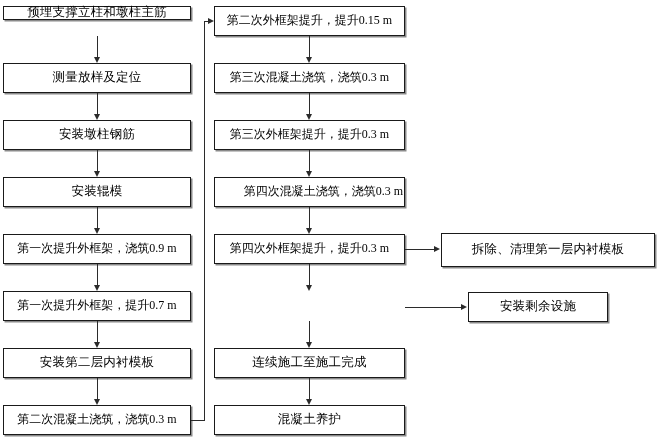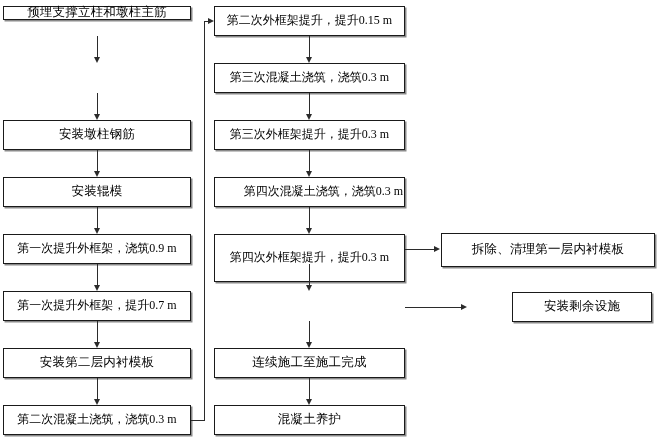--- a/index.html
+++ b/index.html
@@ -61,20 +61,21 @@
     border-left: 6px solid #2b2b2b;
   }
 </style>
 </head>
 <body>
 
 <div id="canvas">
 
   <div class="node" style="left:3px;  top:6px;   width:188px; height:14px;">预埋支撑立柱和墩柱主筋</div>
 
+  <div class="node" style="left:3px;  top:63px;  width:188px; height:30px;">测量放样及定位</div>
 
   <div class="node" style="left:3px;  top:120px; width:188px; height:30px;">安装墩柱钢筋</div>
 
   <div class="node" style="left:3px;  top:177px; width:188px; height:30px;">安装辊模</div>
 
   <div class="node tight" style="left:3px;  top:234px; width:188px; height:30px;">第一次提升外框架，浇筑0.9 m</div>
 
   <div class="node tight" style="left:3px;  top:291px; width:188px; height:30px;">第一次提升外框架，提升0.7 m</div>
 
   <div class="node" style="left:3px;  top:348px; width:188px; height:30px;">安装第二层内衬模板</div>
@@ -82,30 +83,30 @@
   <div class="node tight" style="left:3px;  top:405px; width:188px; height:30px;">第二次混凝土浇筑，浇筑0.3 m</div>
 
   <div class="node tight" style="left:214px; top:6px;   width:191px; height:30px;">第二次外框架提升，提升0.15 m</div>
 
   <div class="node tight" style="left:214px; top:63px;  width:191px; height:30px;">第三次混凝土浇筑，浇筑0.3 m</div>
 
   <div class="node tight" style="left:214px; top:120px; width:191px; height:30px;">第三次外框架提升，提升0.3 m</div>
 
   <div class="node tight" style="left:214px; top:177px; width:191px; height:30px;padding-left:28px;">第四次混凝土浇筑，浇筑0.3 m</div>
 
-  <div class="node tight" style="left:214px; top:234px; width:191px; height:48px;">第四次外框架提升，提升0.3 m</div>
+  <div class="node tight" style="left:214px; top:234px; width:191px; height:30px;">第四次外框架提升，提升0.3 m</div>
 
 
   <div class="node" style="left:214px; top:348px; width:191px; height:30px;">连续施工至施工完成</div>
 
   <div class="node" style="left:214px; top:405px; width:191px; height:30px;">混凝土养护</div>
 
   <div class="node" style="left:441px; top:233px; width:214px; height:34px;">拆除、清理第一层内衬模板</div>
 
-  <div class="node" style="left:468px; top:292px; width:140px; height:30px;margin-left:44px;">安装剩余设施</div>
+  <div class="node" style="left:468px; top:292px; width:140px; height:30px;">安装剩余设施</div>
 
   <div class="vline" style="left:97px; top:36px;  height:21px;"></div>
   <div class="arrow-down" style="left:94px; top:57px;"></div>
 
   <div class="vline" style="left:97px; top:93px;  height:21px;"></div>
   <div class="arrow-down" style="left:94px; top:114px;"></div>
 
   <div class="vline" style="left:97px; top:150px; height:21px;"></div>
   <div class="arrow-down" style="left:94px; top:171px;"></div>
 

